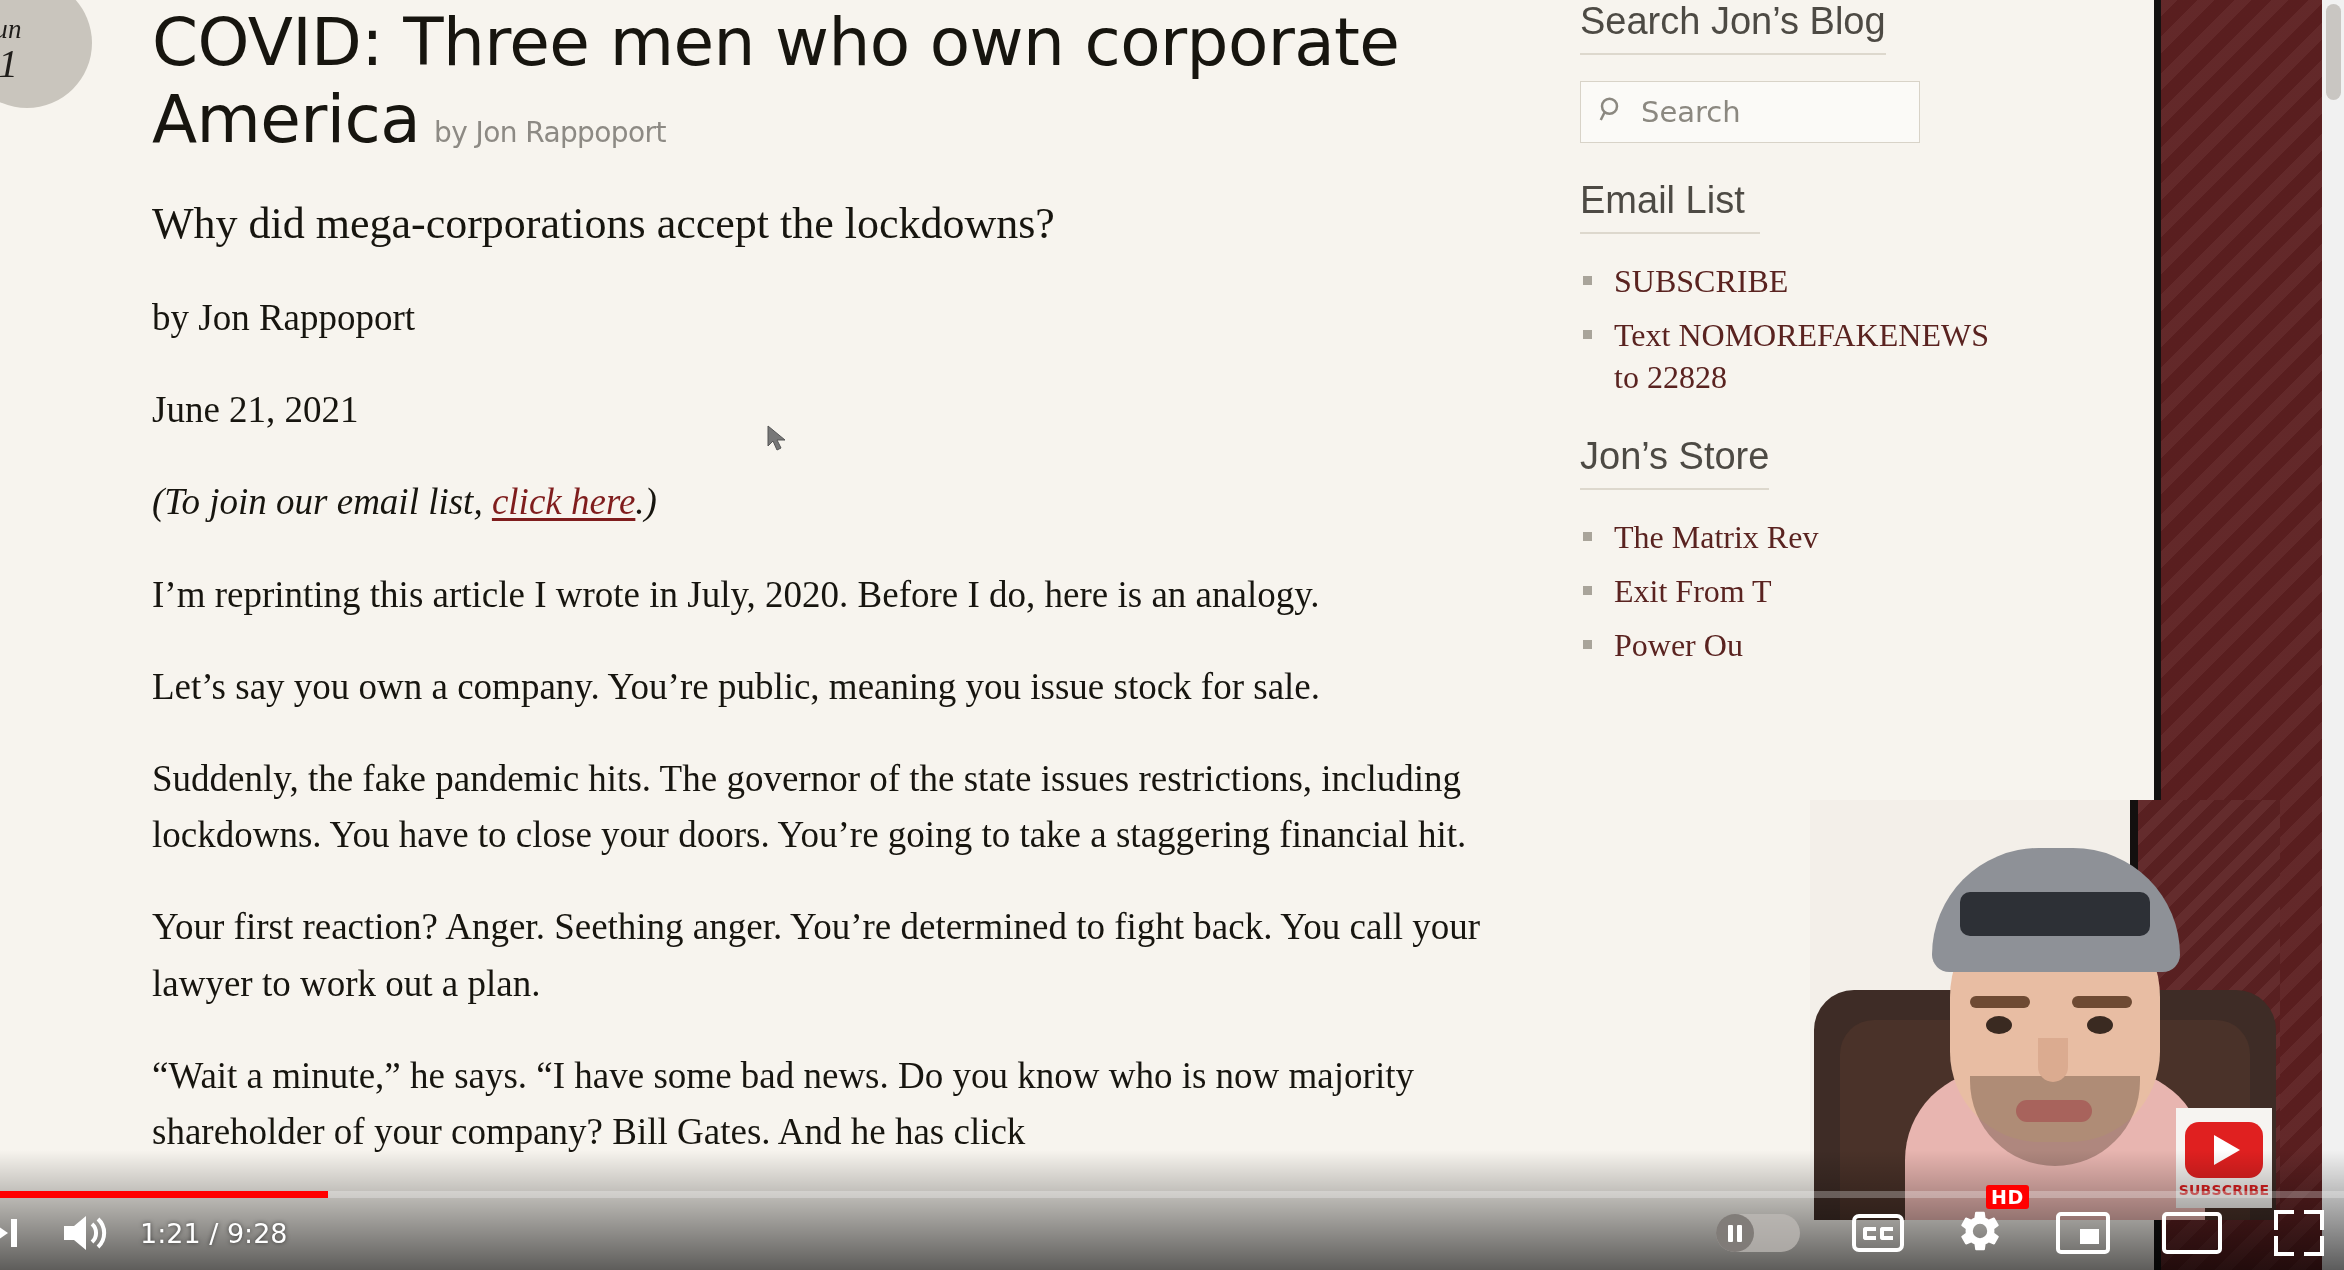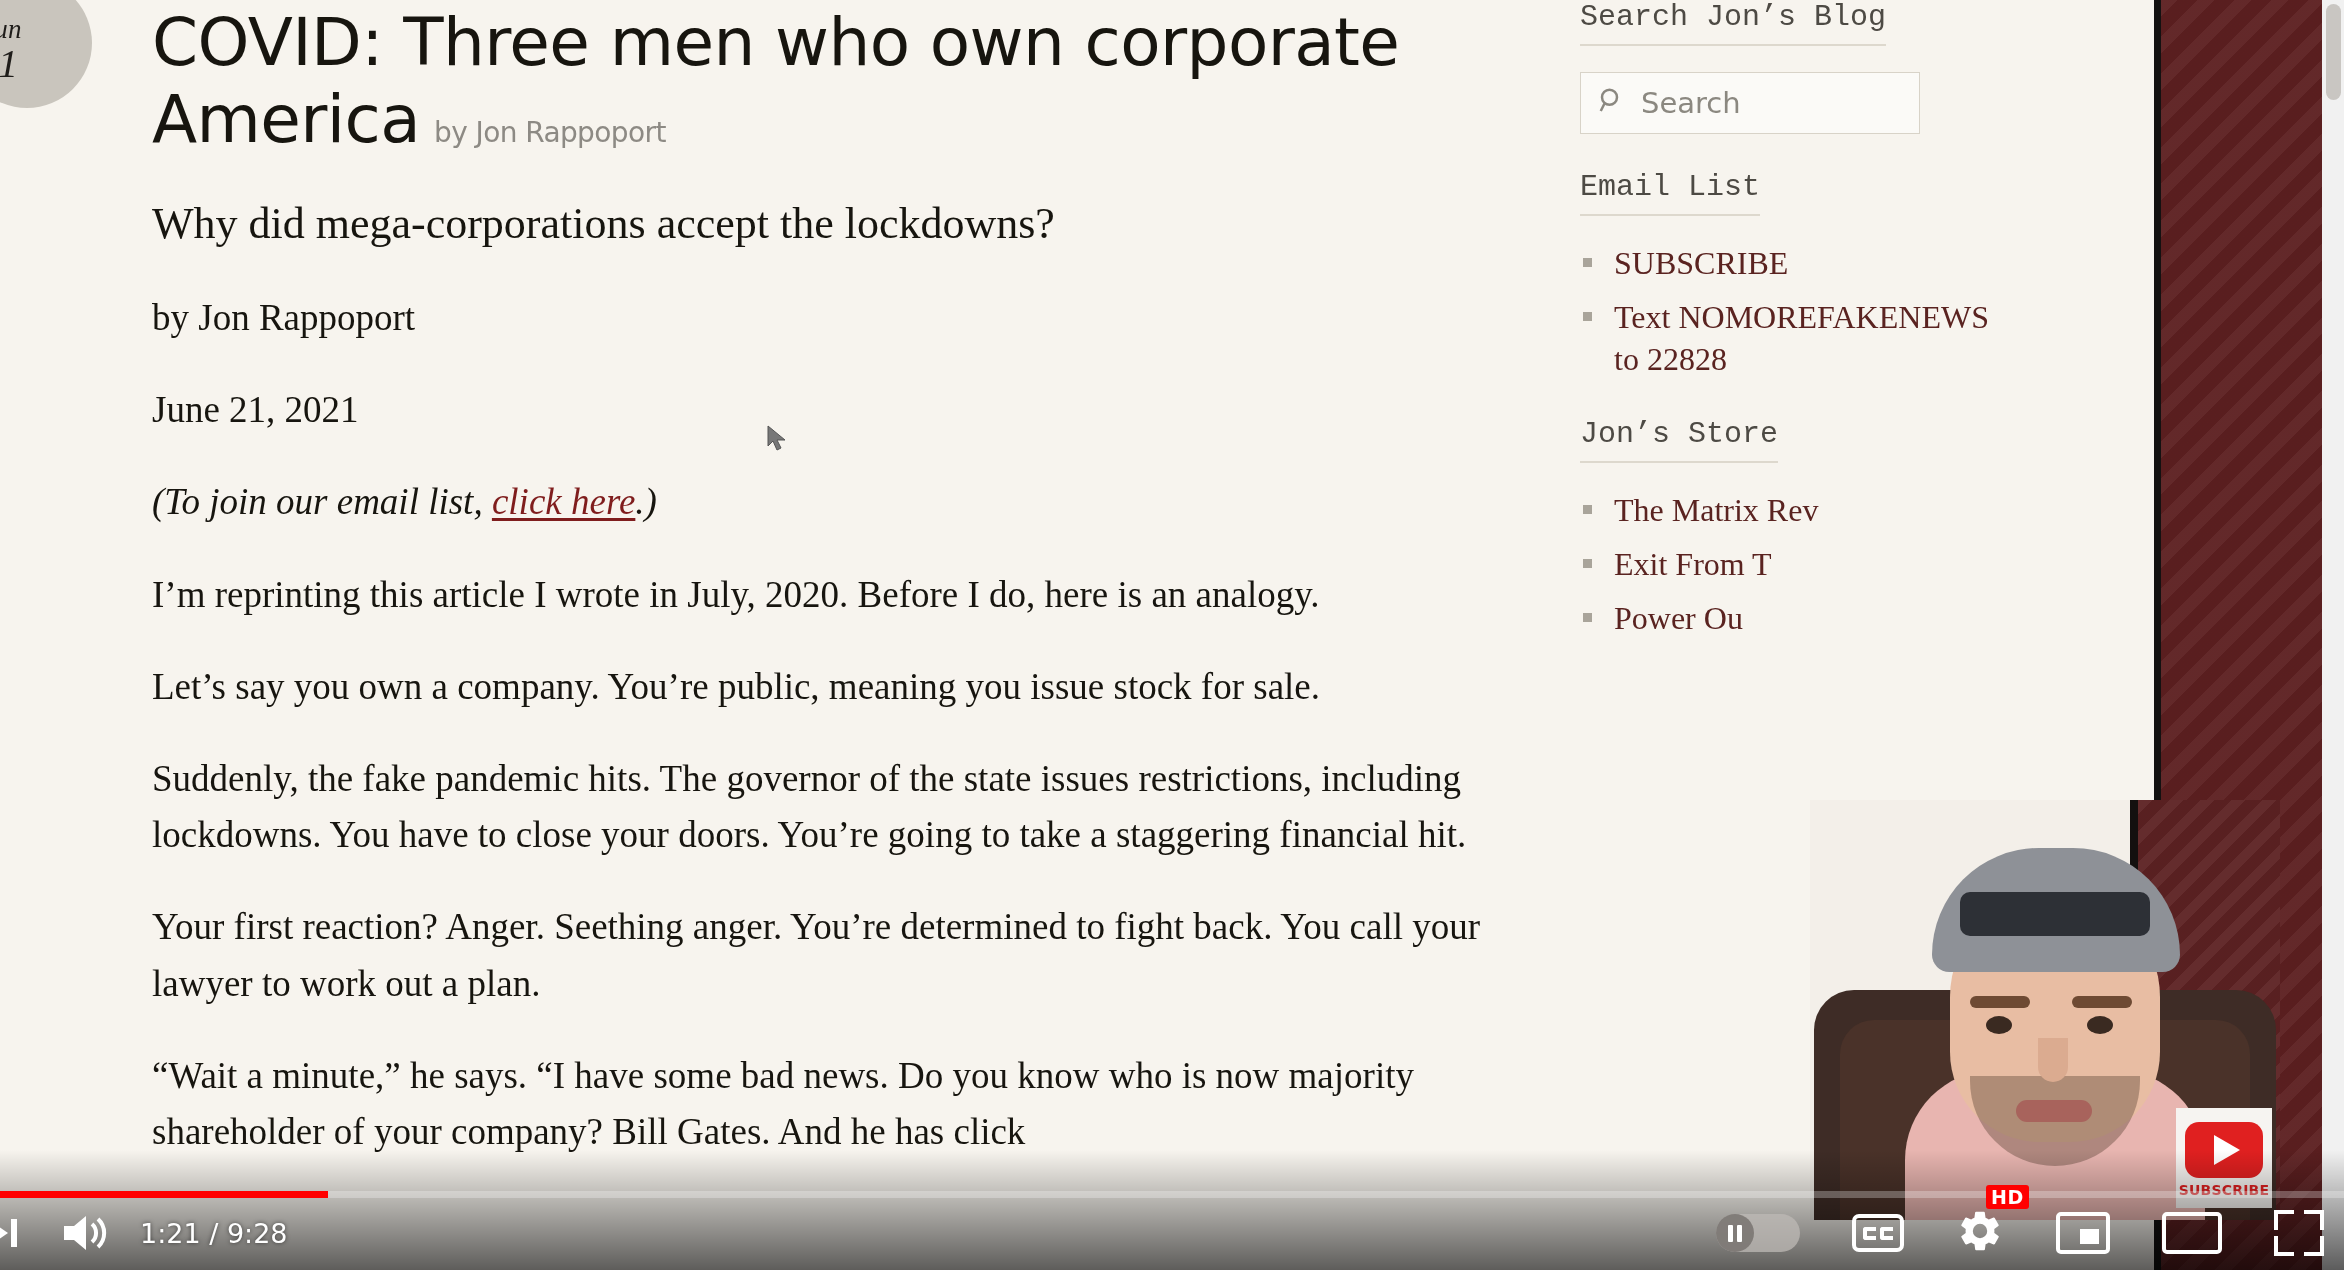--- a/index.html
+++ b/index.html
@@ -81,22 +81,22 @@
   .inline-link {
     color: #7f1d1d; text-decoration: underline; text-underline-offset: 4px;
   }
 
   
   .sidebar {
     position: absolute; left: 1580px; top: 0; width: 420px;
   }
   .widget { margin-bottom: 36px; }
   .widget-title {
-    font-family: Liberation Mono, monospace;
-    font-size: 30px; color: #4d4a44; font-weight: 400;
+    font-family: Liberation Sans, sans-serif;
+    font-size: 38px; color: #4d4a44; font-weight: 400;
     padding-bottom: 10px; display: inline-block;
     border-bottom: 2px solid #ddd8cd;
     min-width: 180px;
   }
   .search-wrap { margin-top: 26px; }
   .search-box {
     display: flex; align-items: center; gap: 14px;
     width: 340px; height: 62px;
     background: #fbfaf7; border: 1px solid #d8d3c8;
     padding: 0 16px;

